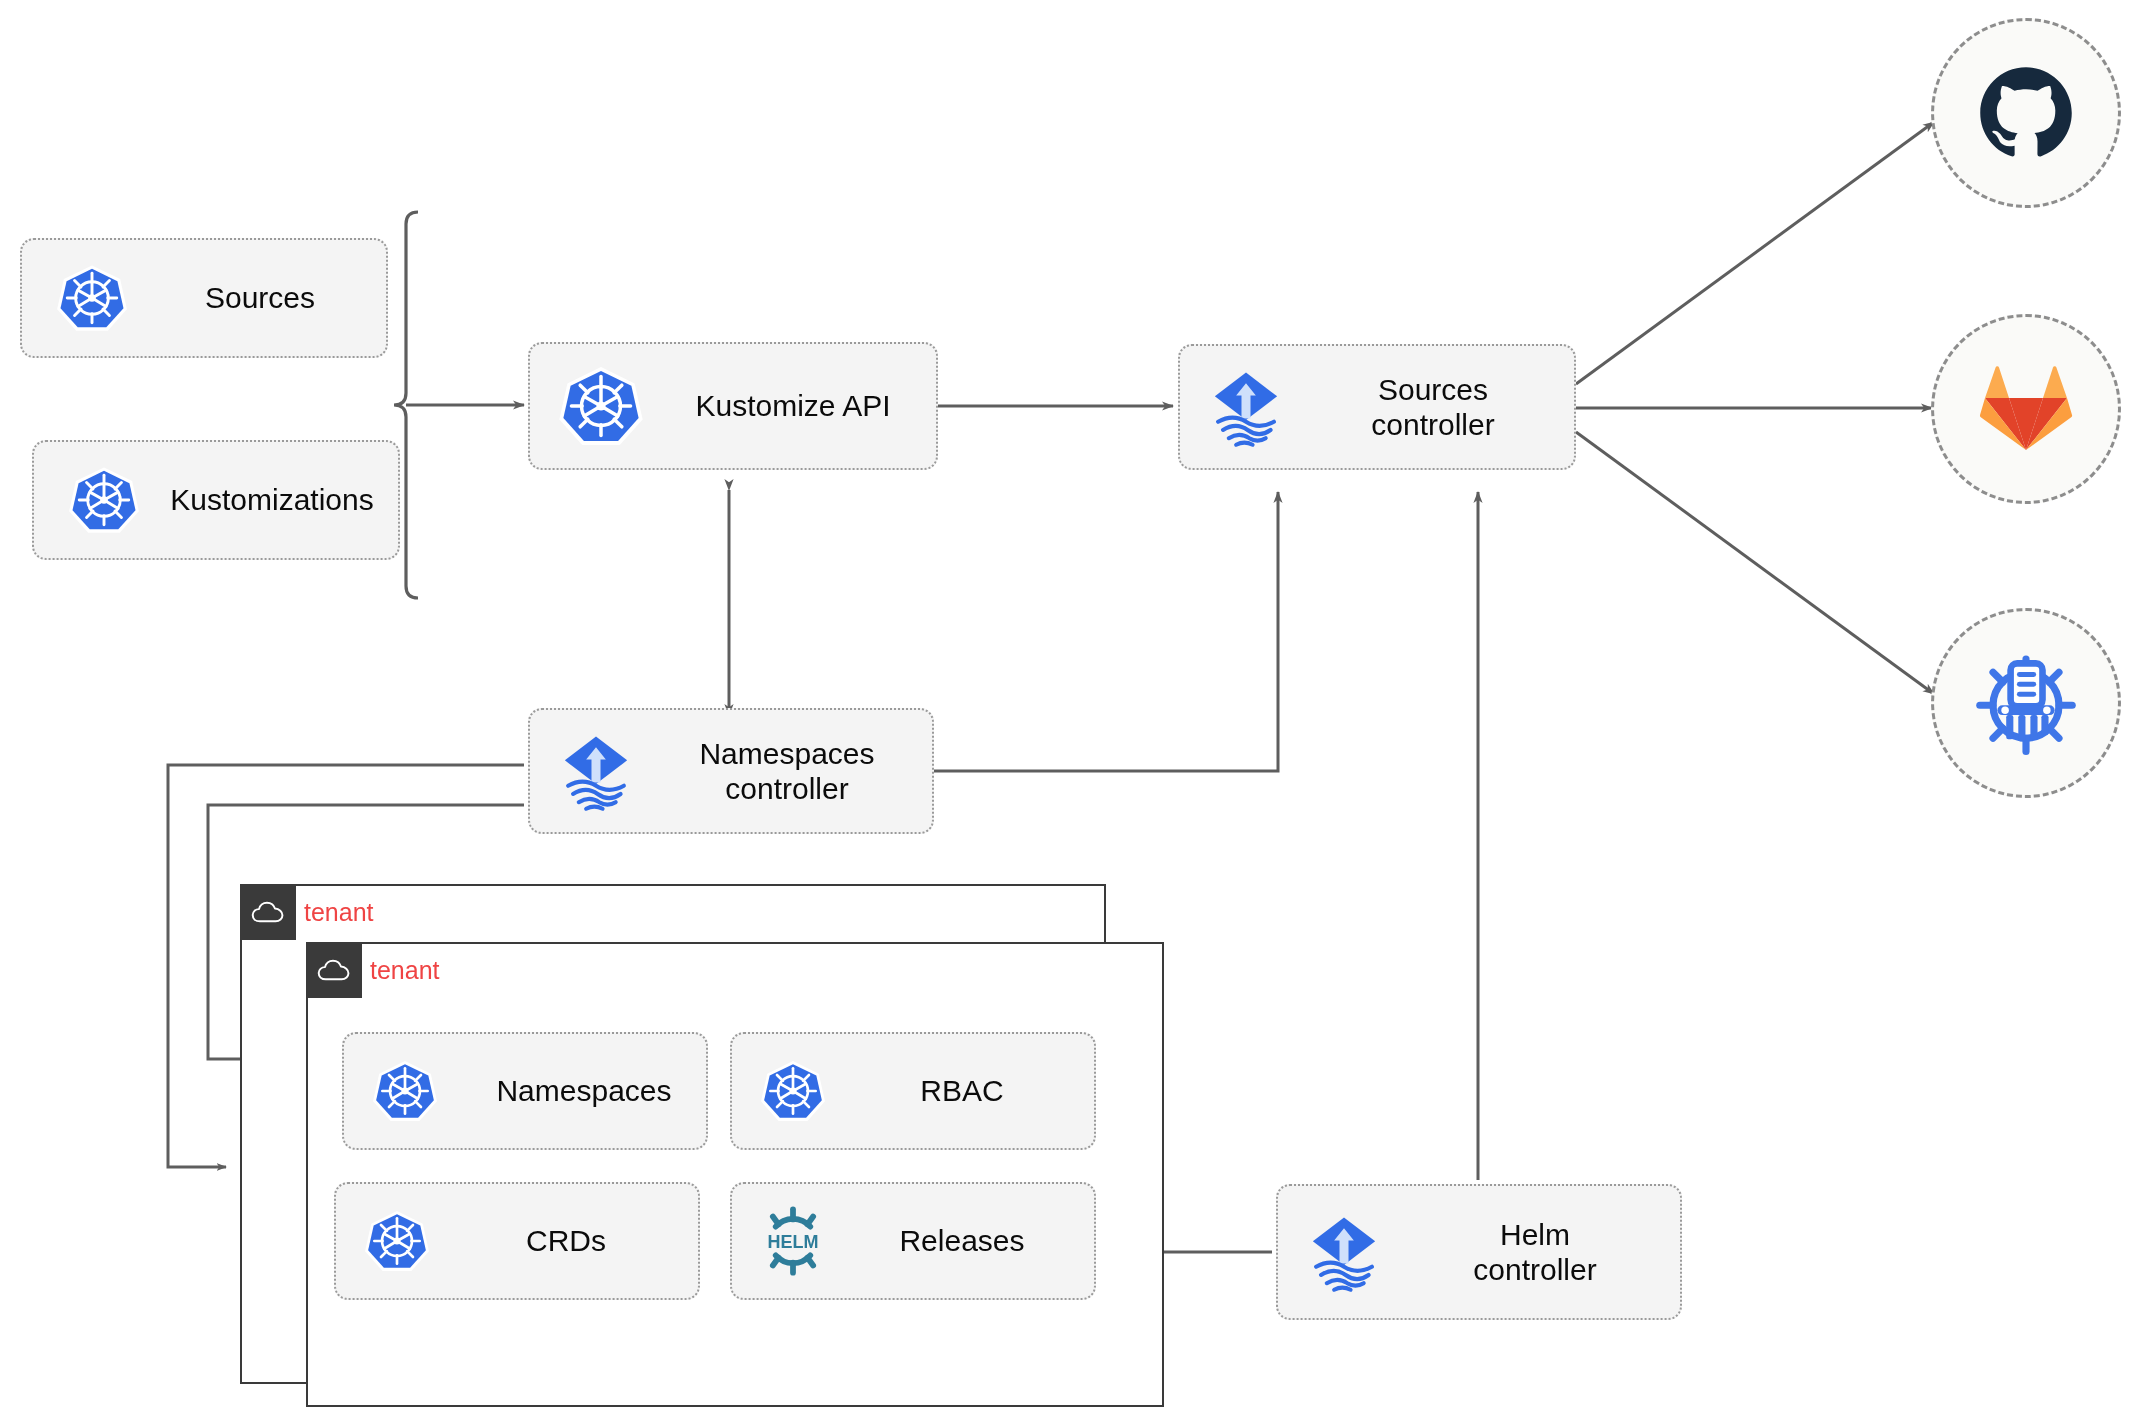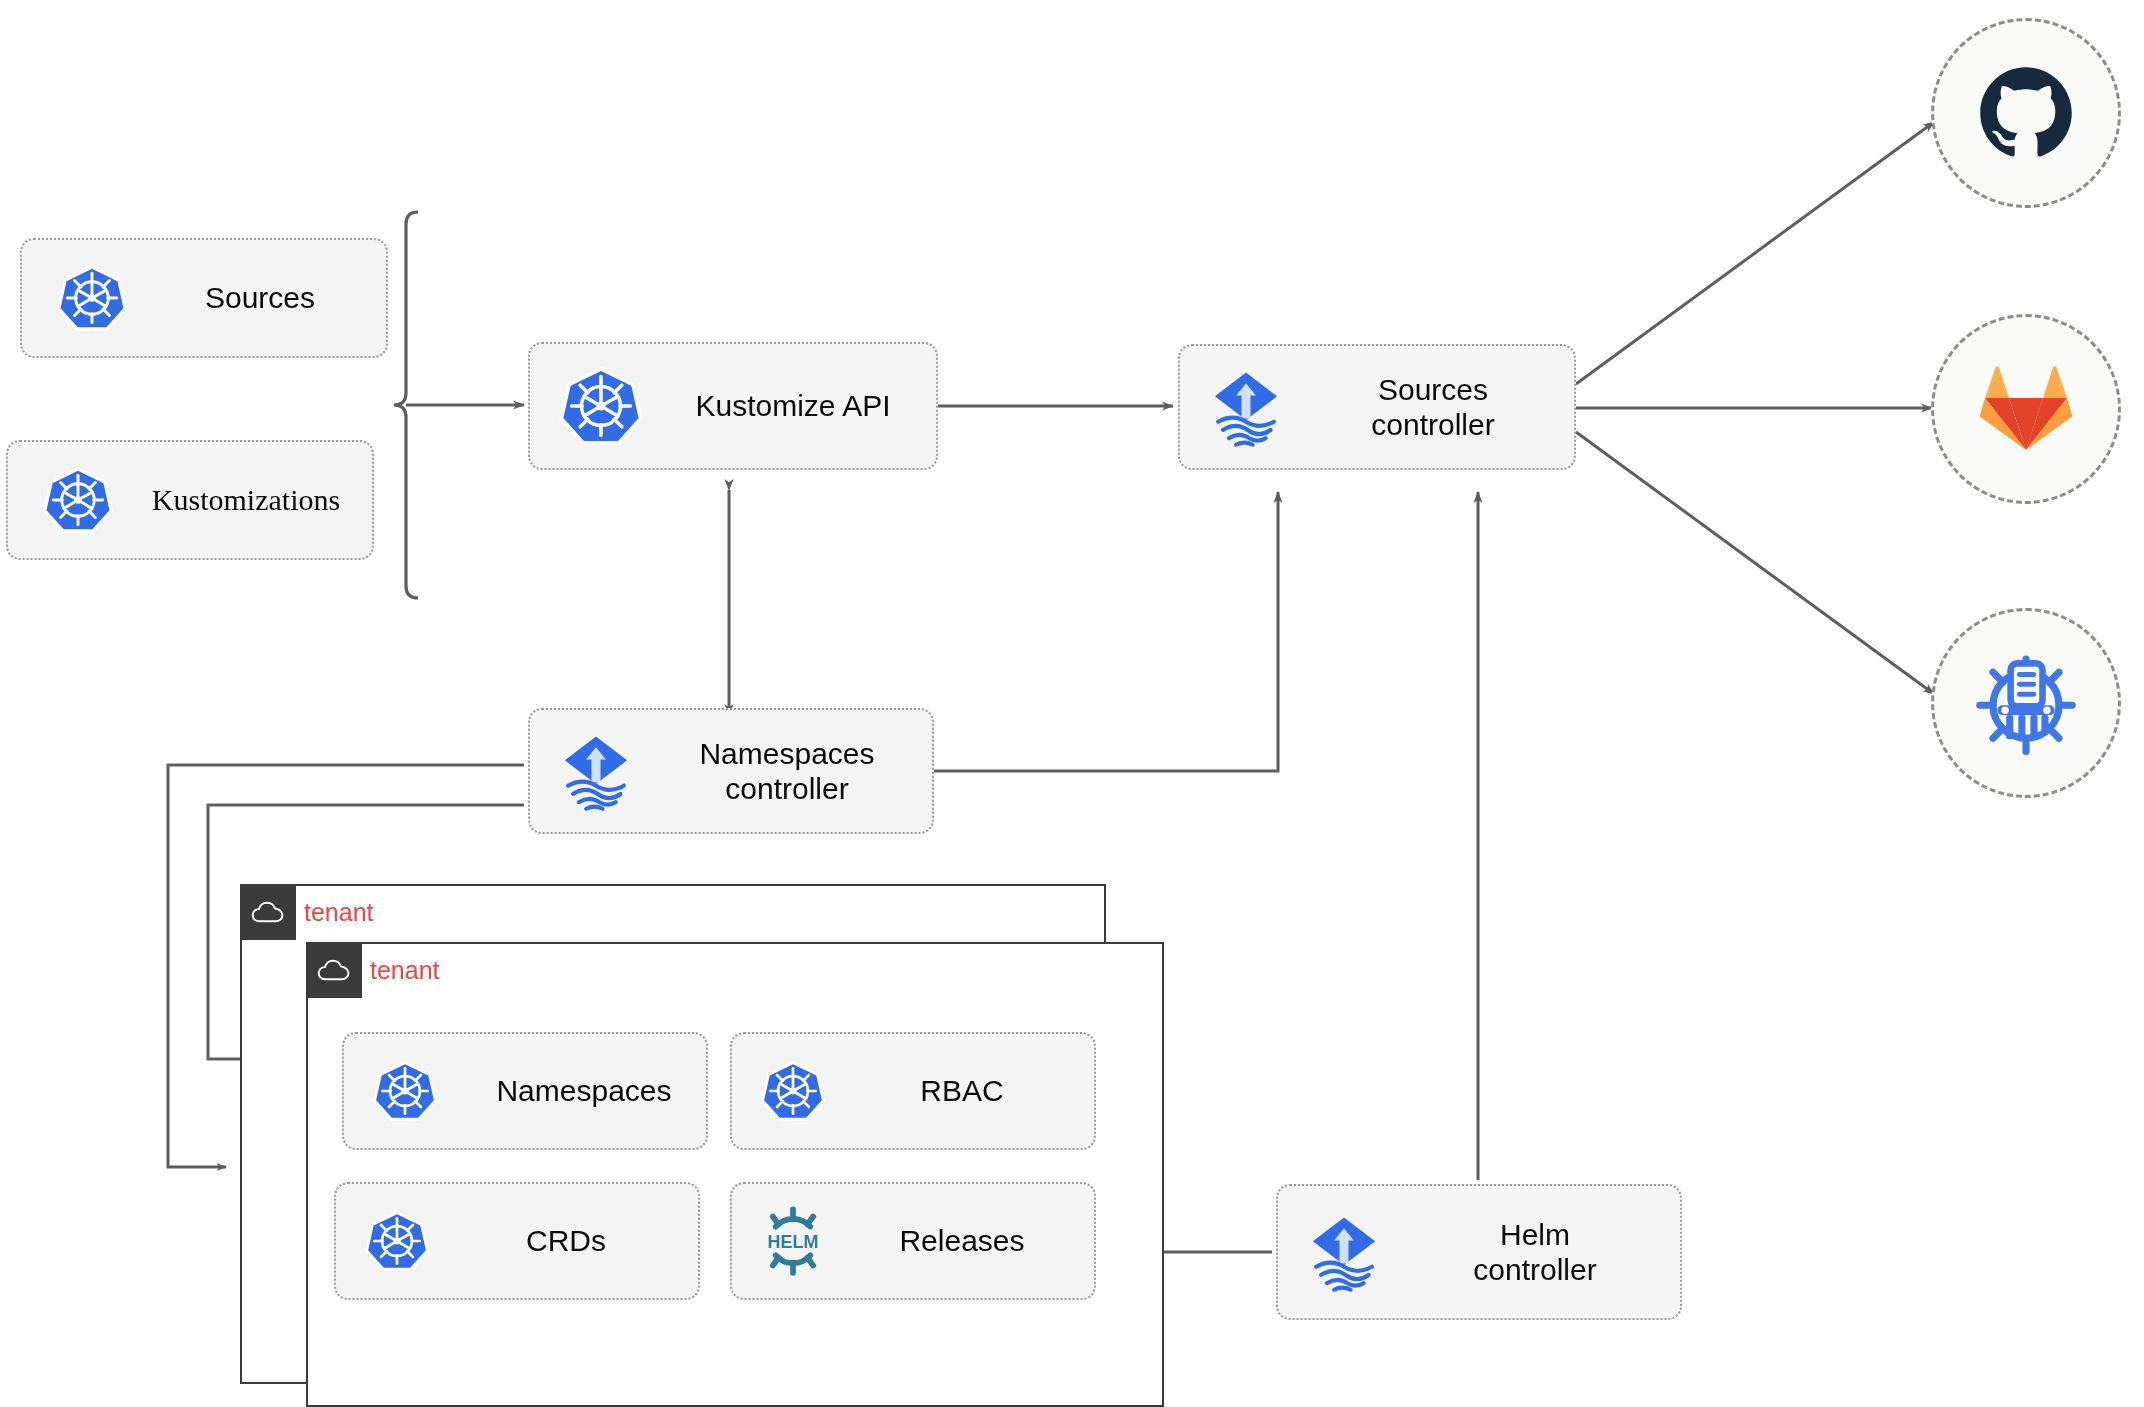--- a/index.html
+++ b/index.html
@@ -123,21 +123,21 @@
           <line x1="32" y1="32" x2="44.5" y2="39.5"></line>
           <line x1="32" y1="32" x2="19.5" y2="39.5"></line>
           <line x1="32" y1="32" x2="19.5" y2="25"></line>
         </g>
         <circle cx="32" cy="32" r="3.4" fill="#ffffff"></circle>
       </svg>
     </span>
     <span class="label">Sources</span>
   </div>
 
-  <div class="card" style="left:6px;top:440px;width:368px;height:120px;font-family:Liberation Serif, serif;">
+  <div class="card" style="left:32px;top:440px;width:368px;height:120px;">
     <span class="ico" style="width:96px;margin-left:22px;">
       <svg width="72" height="72" viewBox="0 0 64 64">
         <path d="M32 3 L57 15.2 L63 42 L46 61 H18 L1 42 L7 15.2 Z" fill="#ffffff"></path>
         <path d="M32 6 L54.6 17 L60 41 L44.7 58 H19.3 L4 41 L9.4 17 Z" fill="#326ce5"></path>
         <g fill="none" stroke="#ffffff" stroke-width="2.6" stroke-linecap="round">
           <circle cx="32" cy="32" r="14.5"></circle>
           <line x1="32" y1="10" x2="32" y2="18"></line>
             <line x1="32" y1="46" x2="32" y2="54"></line>
           <line x1="10" y1="32" x2="18" y2="32"></line>
             <line x1="46" y1="32" x2="54" y2="32"></line>

